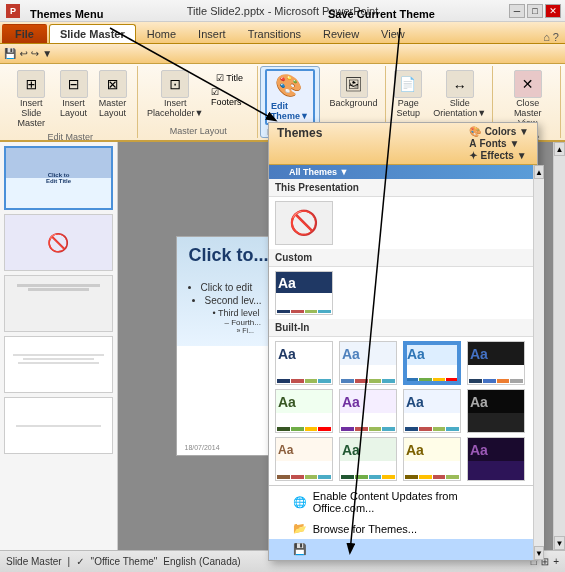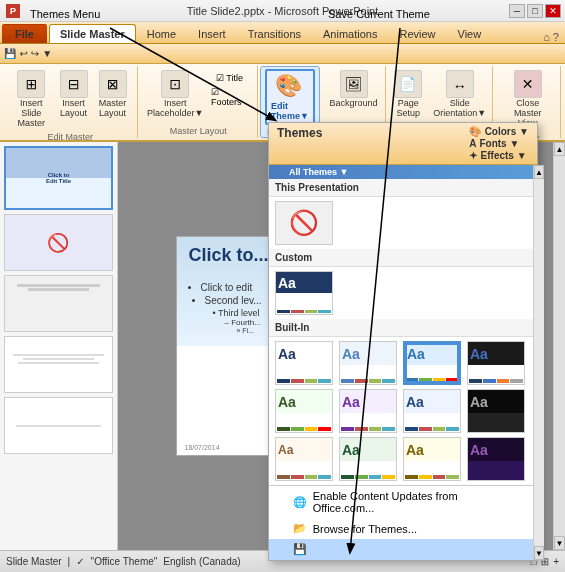--- a/index.html
+++ b/index.html
@@ -66,21 +66,21 @@
     .themes-section-title { padding: 3px 6px; font-size: 10px; font-weight: bold; color: #333; background: #f5f5f5; border-bottom: 1px solid #ddd; }
     .themes-grid { display: flex; flex-wrap: wrap; gap: 4px; padding: 4px 6px; }
     .theme-item { width: 58px; height: 44px; border: 1px solid #ccc; cursor: pointer; display: flex; align-items: center; justify-content: center; position: relative; }
     .theme-item.selected { border: 2px solid #4a90d9; }
     .theme-preview { width: 100%; height: 100%; display: flex; flex-direction: column; }
 
     .themes-dropdown-item { padding: 4px 24px; font-size: 11px; cursor: pointer; display: flex; align-items: center; gap: 6px; }
     .themes-dropdown-item.highlighted { background: #e8f0fe; }
 
     
-    .callout { position: absolute; z-index: 200; font-size: 11px; font-weight: normal; color: #000; text-align: center; }
+    .callout { position: absolute; z-index: 200; font-size: 11px; font-weight: bold; color: #000; text-align: center; }
     svg.arrows { position: absolute; top: 0; left: 0; width: 565px; height: 572px; z-index: 150; pointer-events: none; }
 
     .vertical-scroll { width: 12px; background: #f0f0f0; border-left: 1px solid #ccc; display: flex; flex-direction: column; }
     .scroll-up, .scroll-down { height: 14px; background: #e0e0e0; border: 1px solid #bbb; display: flex; align-items: center; justify-content: center; font-size: 8px; cursor: pointer; }
 
     .all-themes-bar { background: linear-gradient(to right, #4a7cc0, #5a9cd8); color: white; padding: 2px 20px; font-size: 10px; font-weight: bold; display: flex; justify-content: space-between; align-items: center; }
     .all-themes-bar span { font-size: 9px; }
 
     .no-symbol { font-size: 24px; color: #cc0000; }
 
@@ -117,21 +117,20 @@
     <div class="title-btn close">✕</div>
   </div>
 </div>
 
 <div class="ribbon-tabs">
   <div class="ribbon-tab file-tab">File</div>
   <div class="ribbon-tab active">Slide Master</div>
   <div class="ribbon-tab">Home</div>
   <div class="ribbon-tab">Insert</div>
   <div class="ribbon-tab">Transitions</div>
-  <div class="ribbon-tab">Animations</div>
   <div class="ribbon-tab">Review</div>
   <div class="ribbon-tab">View</div>
   <div style="margin-left:auto; display:flex; align-items:center; padding-right:6px; font-size:11px; color:#555;">
     <span>⌂ ?</span>
   </div>
 </div>
 
 <div class="qat">
   <span class="qat-icon">💾</span>
   <span class="qat-icon">↩</span>

